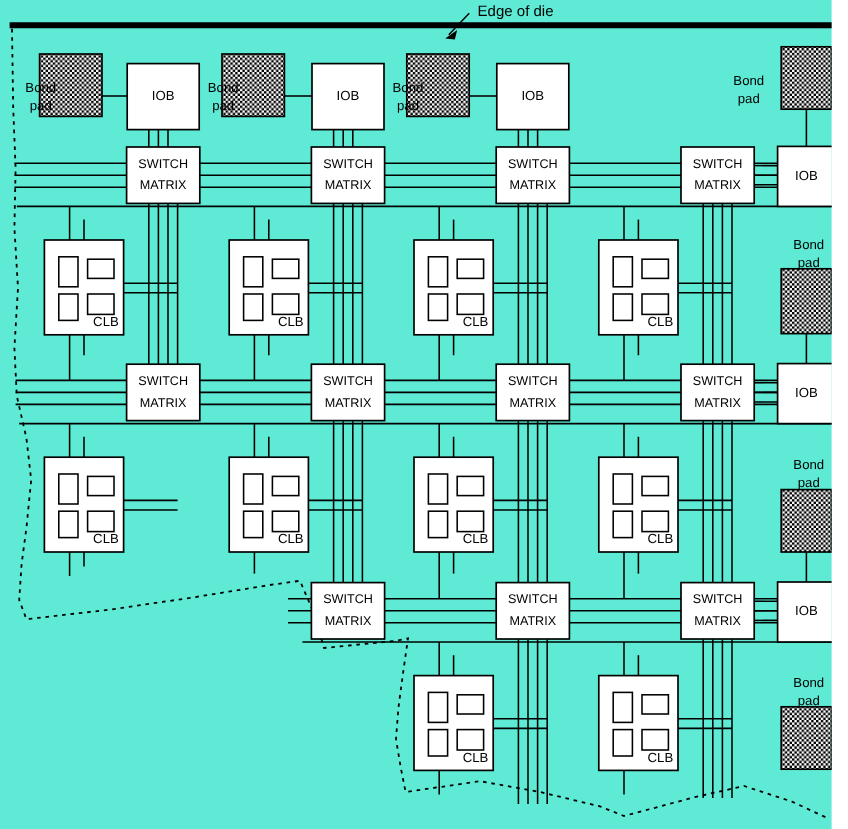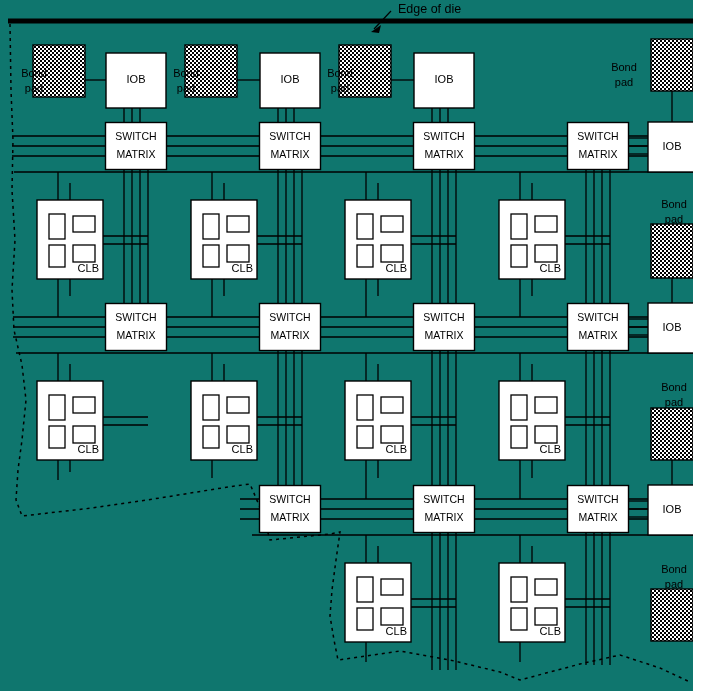--- a/index.html
+++ b/index.html
@@ -4,21 +4,21 @@
 <style>
   html, body {
     margin: 0;
     padding: 0;
     background: #ffffff;
   }
   #root {
     position: relative;
     width: 693px;
     height: 691px;
-    background: #0f766e;
+    background: #5eead4;
     font-family: "Liberation Sans", sans-serif;
     overflow: hidden;
   }
   svg#fpga {
     display: block;
     width: 707px;
     height: 691px;
   }
   .blk {
     fill: #ffffff;

